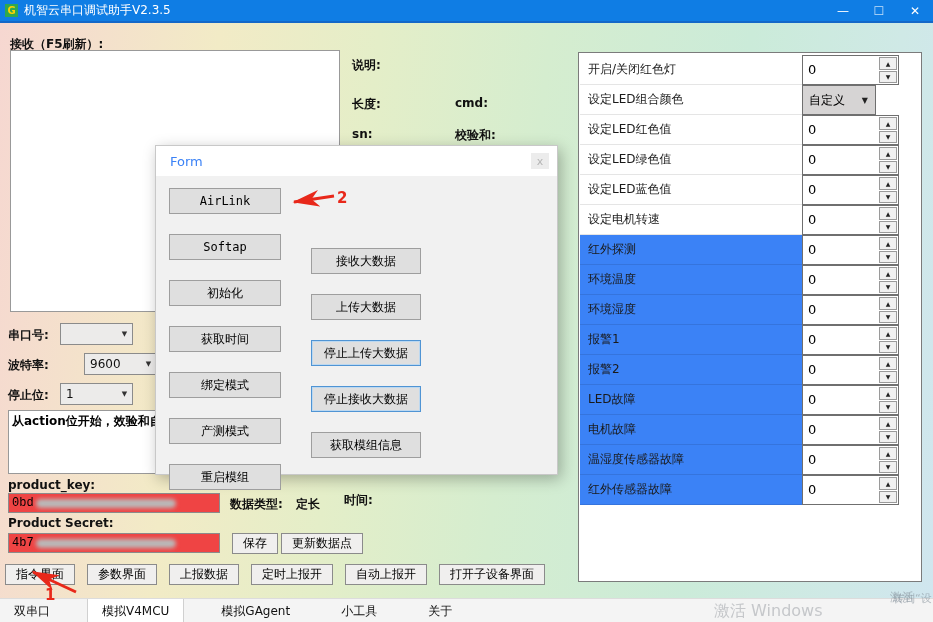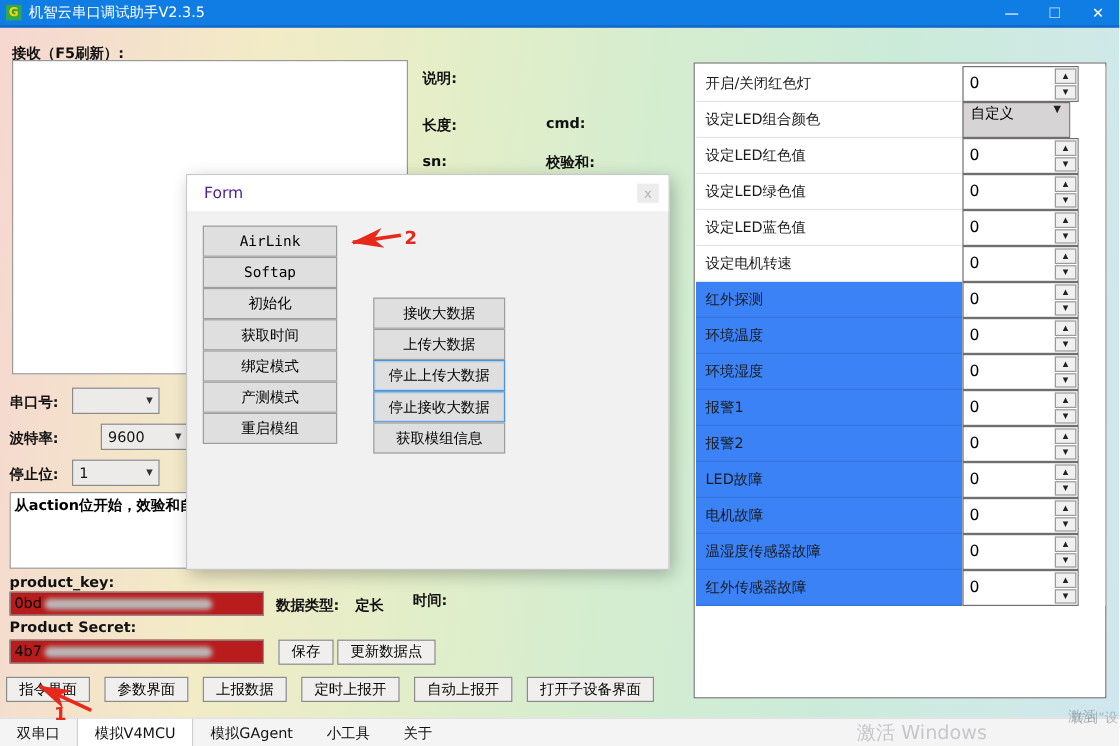--- a/index.html
+++ b/index.html
@@ -29,22 +29,22 @@
   
   .rx-area { left:10px; top:50px; width:330px; height:262px; background:#fff;
     border:1px solid #999; resize:none; font-size:12px; }
   .note-area { left:8px; top:410px; width:149px; height:64px; background:#fff;
     border:1px solid #999; font-size:12px; font-weight:bold; padding:2px 3px;
     white-space:nowrap; overflow:hidden; }
   .combo { height:22px; background:#ecebea; border:1px solid #8b8b8b;
     display:flex; align-items:center; }
   .combo .val { flex:1; padding-left:5px; font-size:12px; color:#111; }
   .combo .arrow { width:15px; font-size:7px; color:#333; text-align:center; }
-  .field { background:#b91c1c; border:1px solid #8b8b8b; height:20px; display:flex;
-    align-items:center; font-size:12px; padding-left:3px; overflow:hidden; }
+  .field { background:#ef4444; border:1px solid #8b8b8b; height:20px; display:flex;
+    align-items:center; font-size:12px; padding-left:3px; overflow:hidden;font-family:Liberation Mono, monospace; }
   .redact { display:inline-block; width:140px; height:9px; margin-left:2px;
     background:#b9b9b9; border-radius:5px; filter:blur(2px); }
   .btn { background:#f0efee; border:1px solid #8b8b8b; font-size:12px; color:#000;
     display:inline-flex; align-items:center; justify-content:center;
     padding:2px 10px; height:21px; white-space:nowrap; }
   .btn-row { left:5px; top:564px; display:flex; gap:12px; }
 
   
   .dp-panel { left:578px; top:52px; width:344px; height:530px; background:#fff;
     border:1px solid #7b7b7b; overflow:hidden; }
@@ -52,35 +52,35 @@
   .dp-row { display:flex; height:30px; width:342px; background:#fff; }
   .dp-label { width:222px; font-size:12px; color:#1a1a1a; padding-left:8px;
     line-height:29px; border-bottom:1px solid rgba(0,0,0,.10); white-space:nowrap; overflow:hidden; }
   .dp-row.shaded .dp-label { background:#3b82f6; }
   .dp-spinner { width:97px; height:30px; border:1px solid #6f6f6f; background:#fff;
     display:flex; align-items:stretch; }
   .sp-val { flex:1; font-size:13px; padding:6px 0 0 5px; color:#000; }
   .sp-btns { width:20px; display:flex; flex-direction:column; gap:1px; padding:1px; }
   .sp-btns span { flex:1; background:#f0f0f0; border:1px solid #9a9a9a; font-size:6px;
     color:#222; display:flex; align-items:center; justify-content:center; }
-  .dp-dropdown { width:90px; height:30px; border:1px solid #6f6f6f; background:#d6d4d4;
-    display:flex; }
+  .dp-dropdown { width:74px; height:30px; border:1px solid #6f6f6f; background:#d6d4d4;
+    display:flex; align-items:center; }
   .dp-dropdown .val { flex:1; font-size:12px; padding-left:6px; color:#000; }
   .dp-dropdown .arrow { font-size:8px; color:#222; margin-right:7px; }
   .dp-tail { flex:1; background:#fff; }
 
   
   .dialog { left:155px; top:145px; width:403px; height:330px; background:#f1f1f1;
     border:1px solid #c8c8c8; box-shadow:3px 4px 14px rgba(0,0,0,.28); z-index:5; }
   .dlg-titlebar { position:absolute; top:0; left:0; right:0; height:30px; background:#fff;
     display:flex; align-items:center; }
-  .dlg-title { margin-left:14px; font-size:13px; color:#4c1d95; }
+  .dlg-title { margin-left:14px; font-size:13px; color:#3b82f6; }
   .dlg-close { margin-left:auto; margin-right:8px; width:18px; height:16px; background:#ececec;
     color:#b5b5b5; font-size:11px; display:flex; align-items:center; justify-content:center; }
-  .dlg-col { position:absolute; display:flex; flex-direction:column; gap:0; }
+  .dlg-col { position:absolute; display:flex; flex-direction:column; gap:20px; }
   .dlg-col.left { left:13px; top:42px; }
   .dlg-col.right { left:155px; top:102px; }
   .dlg-btn { width:112px; height:26px; background:#dfdfdf; border:1px solid #9e9e9e;
     font-size:12px; color:#000; display:flex; align-items:center; justify-content:center;
     white-space:nowrap; }
   .dlg-col.right .dlg-btn { width:110px; }
   .dlg-btn.mono { font-family:"DejaVu Sans Mono","Liberation Mono",monospace; }
   .dlg-btn.highlight { border:1px solid #4f94d4; box-shadow:0 0 0 1px #bcd8f0 inset; }
 
   
@@ -88,21 +88,21 @@
   .ann-num { position:absolute; z-index:8; color:#e8281a; font-size:15px; font-weight:bold; }
 
   
   .wm { position:absolute; z-index:9; color:rgba(135,146,156,.6); white-space:nowrap; }
   .wm1 { left:890px; top:563px; font-size:12px;margin-top:26px; }
   .wm2 { left:893px; top:591px; font-size:11px; }
   .wm3 { left:714px; top:601px; font-size:16px; color:rgba(158,163,168,.55); }
 
   
   .tabbar { position:absolute; left:0; top:598px; width:933px; height:24px; background:#f4f4f4;
-    border-top:1px solid #dcdcdc; display:flex; z-index:2; }
+    border-top:1px solid #dcdcdc; display:flex; z-index:2;gap:23px; }
   .tab { padding:4px 14px; font-size:12px; color:#111; white-space:nowrap; }
   .tab.active { background:#fff; border-left:1px solid #d0d0d0; border-right:1px solid #d0d0d0; }
 </style>
 </head>
 <body>
 
 <div class="window">
 
   <div class="titlebar">
     <div class="app-icon">G</div>

